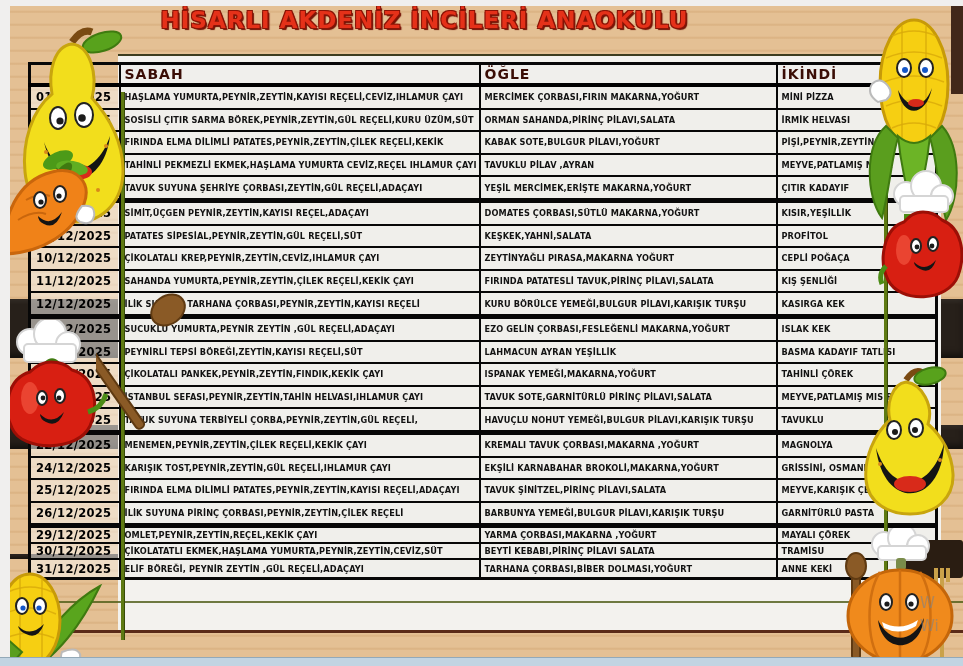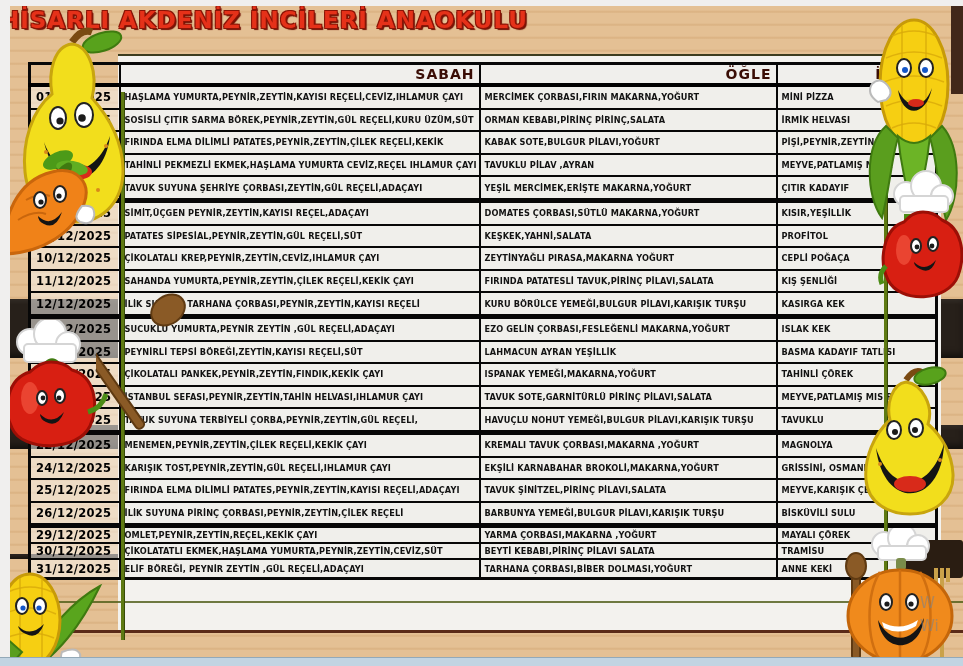--- a/index.html
+++ b/index.html
@@ -18,31 +18,31 @@
   #band-b{top:425px;height:24px;}
   #band-c{top:554px;height:5px;background:rgba(25,18,12,0.9);}
   #paper{left:118px;top:54px;width:823px;height:575px;background:#f3f2ee;z-index:3;
     border-top:2px solid #3c3c1e;}
   #maroon-line{left:0;top:630px;width:963px;height:3px;background:#5a2a18;z-index:4;}
   #olive-line{left:0;top:601px;width:963px;height:2px;background:#4c5a14;z-index:6;opacity:.8;}
   .stem{width:3px;background:#5e7a12;z-index:6;box-shadow:1px 0 0 #394c08;}
   #stem-left{left:121px;top:92px;height:548px;}
   #stem-right{left:884px;top:152px;height:446px;}
   
-  #title{left:0;top:8px;width:785px;text-align:left;z-index:7;line-height:1.05;}
+  #title{left:0;top:8px;width:785px;text-align:center;z-index:7;line-height:1.05;padding-left:32px;}
   #title .t1{font-size:23px;font-weight:900;letter-spacing:1px;color:#e53119;
     text-shadow:1px 1px 0 #8a1406,-1px 1px 0 #8a1406,1px -1px 0 #8a1406,-1px -1px 0 #8a1406,2px 2px 1px #6e0f03;}
   #title .t2{font-size:22px;font-weight:900;letter-spacing:1px;color:#e53119;
     text-shadow:1px 1px 0 #8a1406,-1px 1px 0 #8a1406,1px -1px 0 #8a1406,-1px -1px 0 #8a1406,2px 2px 1px #6e0f03;}
   
   #menu-table{left:28px;top:62px;z-index:4;border-collapse:collapse;table-layout:fixed;width:907px;}
   #menu-table th,#menu-table td{border:2px solid #070707;padding:0 4px;overflow:hidden;white-space:nowrap;}
   #menu-table{border:3px solid #070707;}
   #menu-table th{height:18px;font-size:14px;font-weight:bold;letter-spacing:1px;color:#3a0d05;
-    background:#f0efec;border-bottom:4px solid #000;text-align:right;}
+    background:#f0efec;border-bottom:4px solid #000;text-align:left;}
   #menu-table th.col-date{background:transparent;border-bottom:4px solid #000;}
   #menu-table td{background:#f0efeb;font-size:8.2px;font-weight:bold;color:#121212;letter-spacing:.1px;}
   #menu-table td.col-date{background:rgba(246,243,237,0.55);font-size:11.5px;letter-spacing:.3px;color:#000;padding-left:5px;}
   #menu-table tr.r-normal td{height:20.6px;}
   #menu-table tr.r-small td{height:10px;}
   #menu-table tr.r-last td{height:17px;}
   #menu-table tr.week-end td{border-bottom-width:5px;}
   .colw-date{width:90px;} .colw-sabah{width:360px;} .colw-ogle{width:297px;} .colw-ikindi{width:160px;}
   
   #crate{left:900px;top:540px;width:63px;height:38px;background:#2a1d12;z-index:5;border-radius:3px;}
@@ -88,21 +88,21 @@
   <tbody>
       <tr class="r-normal">
         <td class="col-date">01/12/2025</td>
         <td class="col-sabah">HAŞLAMA YUMURTA,PEYNİR,ZEYTİN,KAYISI REÇELİ,CEVİZ,IHLAMUR ÇAYI</td>
         <td class="col-ogle">MERCİMEK ÇORBASI,FIRIN MAKARNA,YOĞURT</td>
         <td class="col-ikindi">MİNİ PİZZA</td>
       </tr>
       <tr class="r-normal">
         <td class="col-date">02/12/2025</td>
         <td class="col-sabah">SOSİSLİ ÇITIR SARMA BÖREK,PEYNİR,ZEYTİN,GÜL REÇELİ,KURU ÜZÜM,SÜT</td>
-        <td class="col-ogle">ORMAN KEBABI,PİRİNÇ PİRİNÇ,SALATA</td>
+        <td class="col-ogle">ORMAN SAHANDA,PİRİNÇ PİLAVI,SALATA</td>
         <td class="col-ikindi">İRMİK HELVASI</td>
       </tr>
       <tr class="r-normal">
         <td class="col-date">03/12/2025</td>
         <td class="col-sabah">FIRINDA ELMA DİLİMLİ PATATES,PEYNİR,ZEYTİN,ÇİLEK REÇELİ,KEKİK</td>
         <td class="col-ogle">KABAK SOTE,BULGUR PİLAVI,YOĞURT</td>
         <td class="col-ikindi">PİŞİ,PEYNİR,ZEYTİN</td>
       </tr>
       <tr class="r-normal">
         <td class="col-date">04/12/2025</td>
@@ -191,21 +191,21 @@
       <tr class="r-normal">
         <td class="col-date">25/12/2025</td>
         <td class="col-sabah">FIRINDA ELMA DİLİMLİ PATATES,PEYNİR,ZEYTİN,KAYISI REÇELİ,ADAÇAYI</td>
         <td class="col-ogle">TAVUK ŞİNİTZEL,PİRİNÇ PİLAVI,SALATA</td>
         <td class="col-ikindi">MEYVE,KARIŞIK ÇEREZ</td>
       </tr>
       <tr class="r-normal week-end">
         <td class="col-date">26/12/2025</td>
         <td class="col-sabah">İLİK SUYUNA PİRİNÇ ÇORBASI,PEYNİR,ZEYTİN,ÇİLEK REÇELİ</td>
         <td class="col-ogle">BARBUNYA YEMEĞİ,BULGUR PİLAVI,KARIŞIK TURŞU</td>
-        <td class="col-ikindi">BİSKÜVİLİ SULU</td>
+        <td class="col-ikindi">GARNİTÜRLÜ PASTA</td>
       </tr>
       <tr class="r-small">
         <td class="col-date">29/12/2025</td>
         <td class="col-sabah">OMLET,PEYNİR,ZEYTİN,REÇEL,KEKİK ÇAYI</td>
         <td class="col-ogle">YARMA ÇORBASI,MAKARNA ,YOĞURT</td>
         <td class="col-ikindi">MAYALI ÇÖREK</td>
       </tr>
       <tr class="r-small">
         <td class="col-date">30/12/2025</td>
         <td class="col-sabah">ÇİKOLATATLI EKMEK,HAŞLAMA YUMURTA,PEYNİR,ZEYTİN,CEVİZ,SÜT</td>

